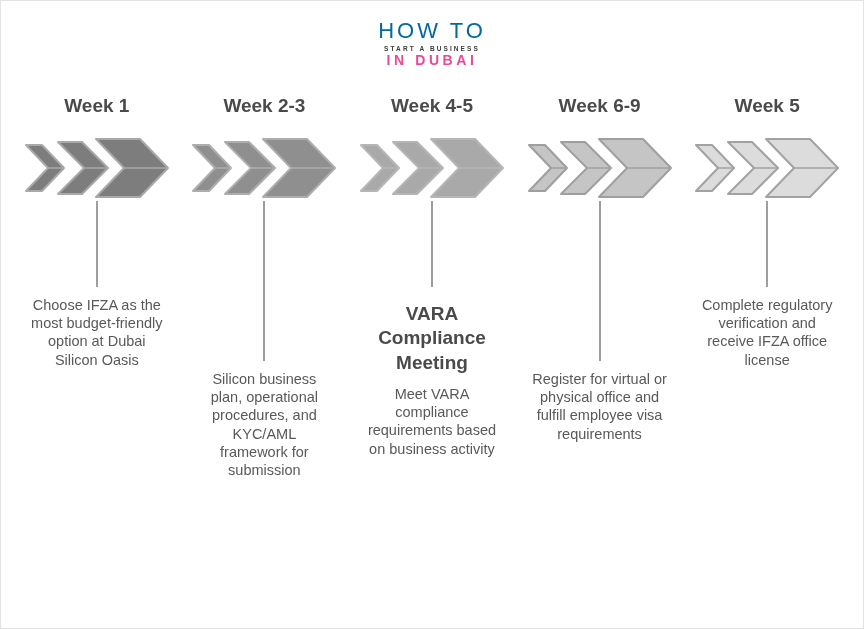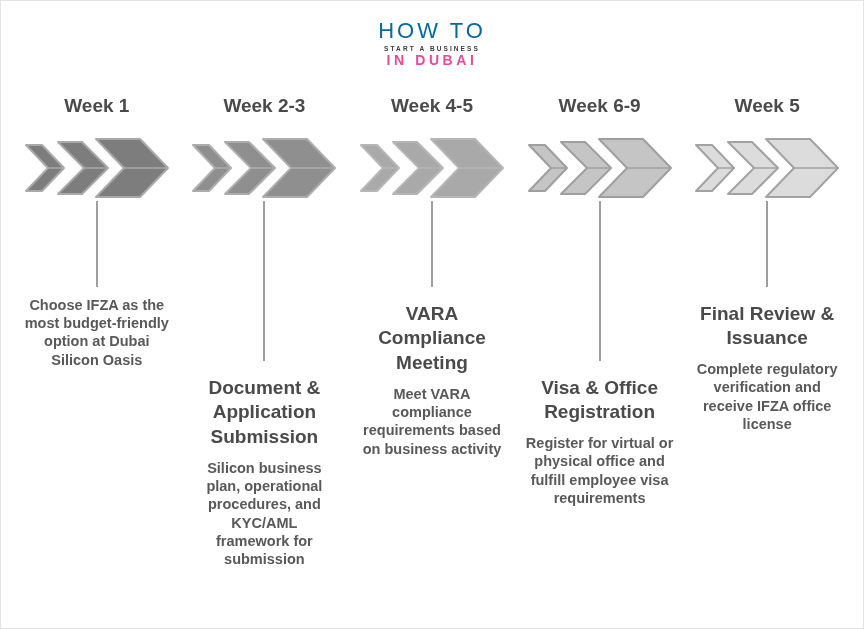--- a/index.html
+++ b/index.html
@@ -83,21 +83,20 @@
     text-align: center;
     white-space: pre-line;
   }
   .stage-desc {
     margin-top: 9px;
     font-size: 14.5px;
     color: #595959;
     line-height: 1.26;
     text-align: center;
     white-space: pre-line;
-    font-weight: bold;
   }
 </style>
 </head>
 <body>
 
 <div class="page">
 
   <div class="logo">
     <div class="logo-top">HOW TO</div>
     <div class="logo-mid">START A BUSINESS</div>
@@ -128,23 +127,20 @@
       <div class="week-label">Week 2-3</div>
       <svg class="chevrons" width="146" height="62" viewBox="0 0 146 62">
         <path d="M2,8 L18,8 L40,31 L18,54 L2,54 L24,31 Z" stroke-width="2" stroke-linejoin="round" fill="#8f8f8f" stroke="#adadad"></path>
         <path d="M34,5 L58,5 L84,31 L58,57 L34,57 L60,31 Z" stroke-width="2" stroke-linejoin="round" fill="#8f8f8f" stroke="#adadad"></path>
         <path d="M72,2 L116,2 L144,31 L116,60 L72,60 L100,31 Z" stroke-width="2" stroke-linejoin="round" fill="#8f8f8f" stroke="#adadad"></path>
         <path d="M24,31 L40,31" fill="none" stroke-width="1.5" stroke="#adadad"></path>
         <path d="M60,31 L84,31" fill="none" stroke-width="1.5" stroke="#adadad"></path>
         <path d="M100,31 L144,31" fill="none" stroke-width="1.5" stroke="#adadad"></path>
       </svg>
       <div class="connector"></div>
-      <div class="stage-title">Document &amp;
-Application
-Submission</div>
       <div class="stage-desc">Silicon business
 plan, operational
 procedures, and
 KYC/AML
 framework for
 submission</div>
     </div>
 
     <div class="stage high">
       <div class="week-label">Week 4-5</div>
@@ -170,41 +166,37 @@
       <div class="week-label">Week 6-9</div>
       <svg class="chevrons" width="146" height="62" viewBox="0 0 146 62">
         <path d="M2,8 L18,8 L40,31 L18,54 L2,54 L24,31 Z" stroke-width="2" stroke-linejoin="round" fill="#c5c5c5" stroke="#9f9f9f"></path>
         <path d="M34,5 L58,5 L84,31 L58,57 L34,57 L60,31 Z" stroke-width="2" stroke-linejoin="round" fill="#c5c5c5" stroke="#9f9f9f"></path>
         <path d="M72,2 L116,2 L144,31 L116,60 L72,60 L100,31 Z" stroke-width="2" stroke-linejoin="round" fill="#c5c5c5" stroke="#9f9f9f"></path>
         <path d="M24,31 L40,31" fill="none" stroke-width="1.5" stroke="#9f9f9f"></path>
         <path d="M60,31 L84,31" fill="none" stroke-width="1.5" stroke="#9f9f9f"></path>
         <path d="M100,31 L144,31" fill="none" stroke-width="1.5" stroke="#9f9f9f"></path>
       </svg>
       <div class="connector"></div>
-      <div class="stage-title">Visa &amp; Office
-Registration</div>
       <div class="stage-desc">Register for virtual or
 physical office and
 fulfill employee visa
 requirements</div>
     </div>
 
     <div class="stage high">
       <div class="week-label">Week 5</div>
       <svg class="chevrons" width="146" height="62" viewBox="0 0 146 62">
         <path d="M2,8 L18,8 L40,31 L18,54 L2,54 L24,31 Z" stroke-width="2" stroke-linejoin="round" fill="#dcdcdc" stroke="#a2a2a2"></path>
         <path d="M34,5 L58,5 L84,31 L58,57 L34,57 L60,31 Z" stroke-width="2" stroke-linejoin="round" fill="#dcdcdc" stroke="#a2a2a2"></path>
         <path d="M72,2 L116,2 L144,31 L116,60 L72,60 L100,31 Z" stroke-width="2" stroke-linejoin="round" fill="#dcdcdc" stroke="#a2a2a2"></path>
         <path d="M24,31 L40,31" fill="none" stroke-width="1.5" stroke="#a2a2a2"></path>
         <path d="M60,31 L84,31" fill="none" stroke-width="1.5" stroke="#a2a2a2"></path>
         <path d="M100,31 L144,31" fill="none" stroke-width="1.5" stroke="#a2a2a2"></path>
       </svg>
       <div class="connector"></div>
-      <div class="stage-title">Final Review &amp;
-Issuance</div>
       <div class="stage-desc">Complete regulatory
 verification and
 receive IFZA office
 license</div>
     </div>
 
   </div>
 </div>
 
 </body></html>

